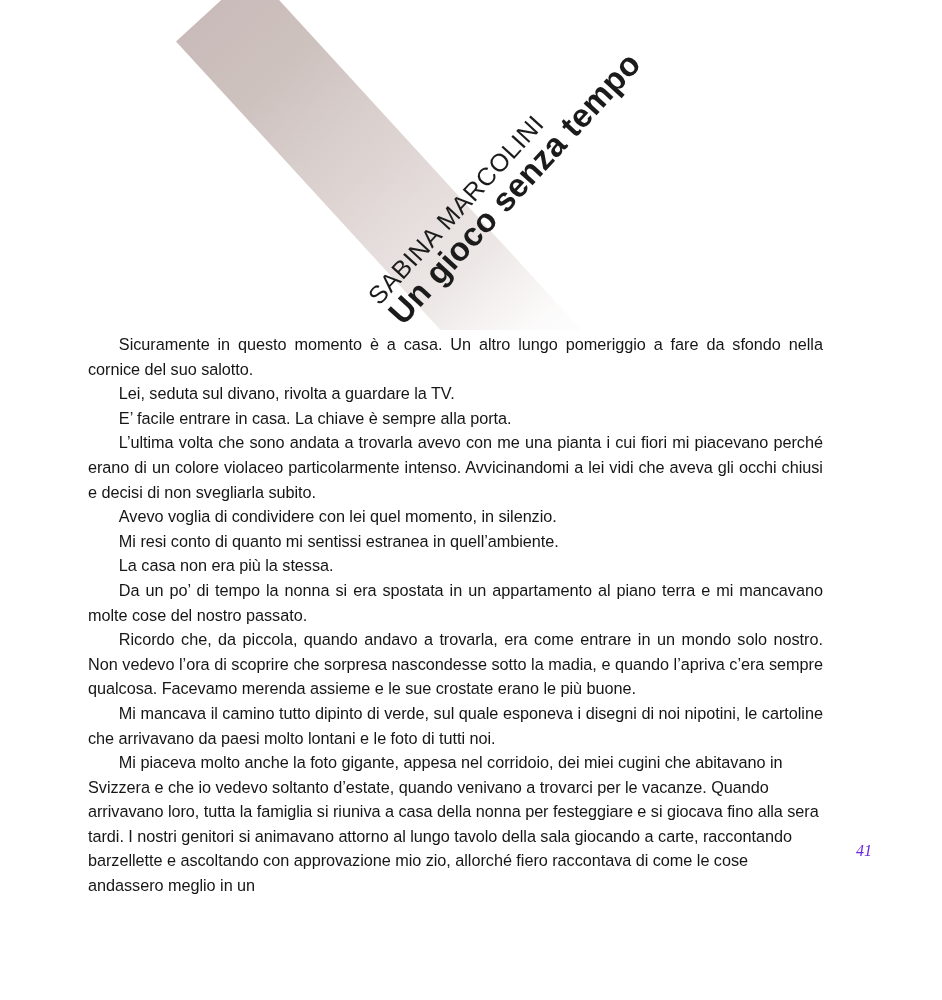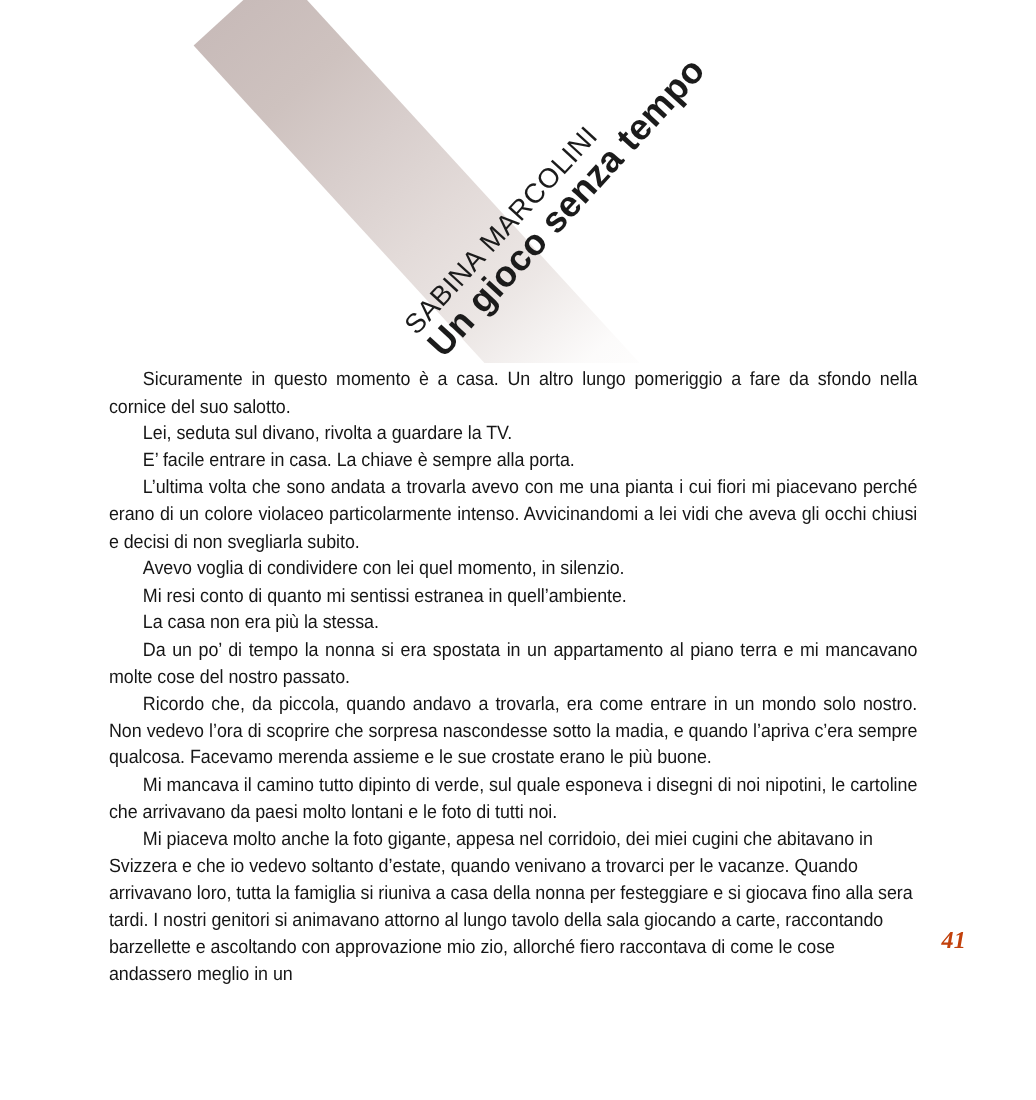--- a/index.html
+++ b/index.html
@@ -69,21 +69,21 @@
     top: 300px;
     font-size: 33px;
     font-weight: bold;
     letter-spacing: 0.2px;
     transform: rotate(-47.5deg);
   }
 
   
   #article {
     position: absolute;
-    left: 99px;
+    left: 88px;
     top: 332px;
     width: 735px;
   }
   #article p {
     margin: 0;
     text-align: justify;
     text-indent: 33px;
     font-size: 17.4px;
     line-height: 24.6px;
     font-family: "Liberation Sans", sans-serif;
@@ -98,23 +98,22 @@
     text-align: left;
   }
 
   
   #folio {
     position: absolute;
     left: 856px;
     top: 842px;
     font-family: "Liberation Serif", serif;
     font-style: italic;
-    font-size: 22px;
-    color: #c2410c;
-    font-weight: bold;
+    font-size: 16px;
+    color: #6d28d9;
   }
 </style>
 </head>
 <body>
 
 <div id="banner-area">
   <div class="banner-stripe"></div>
   <div class="banner-text">
     <div class="banner-line banner-author">SABINA MARCOLINI</div>
     <div class="banner-line banner-title">Un gioco senza tempo</div>

